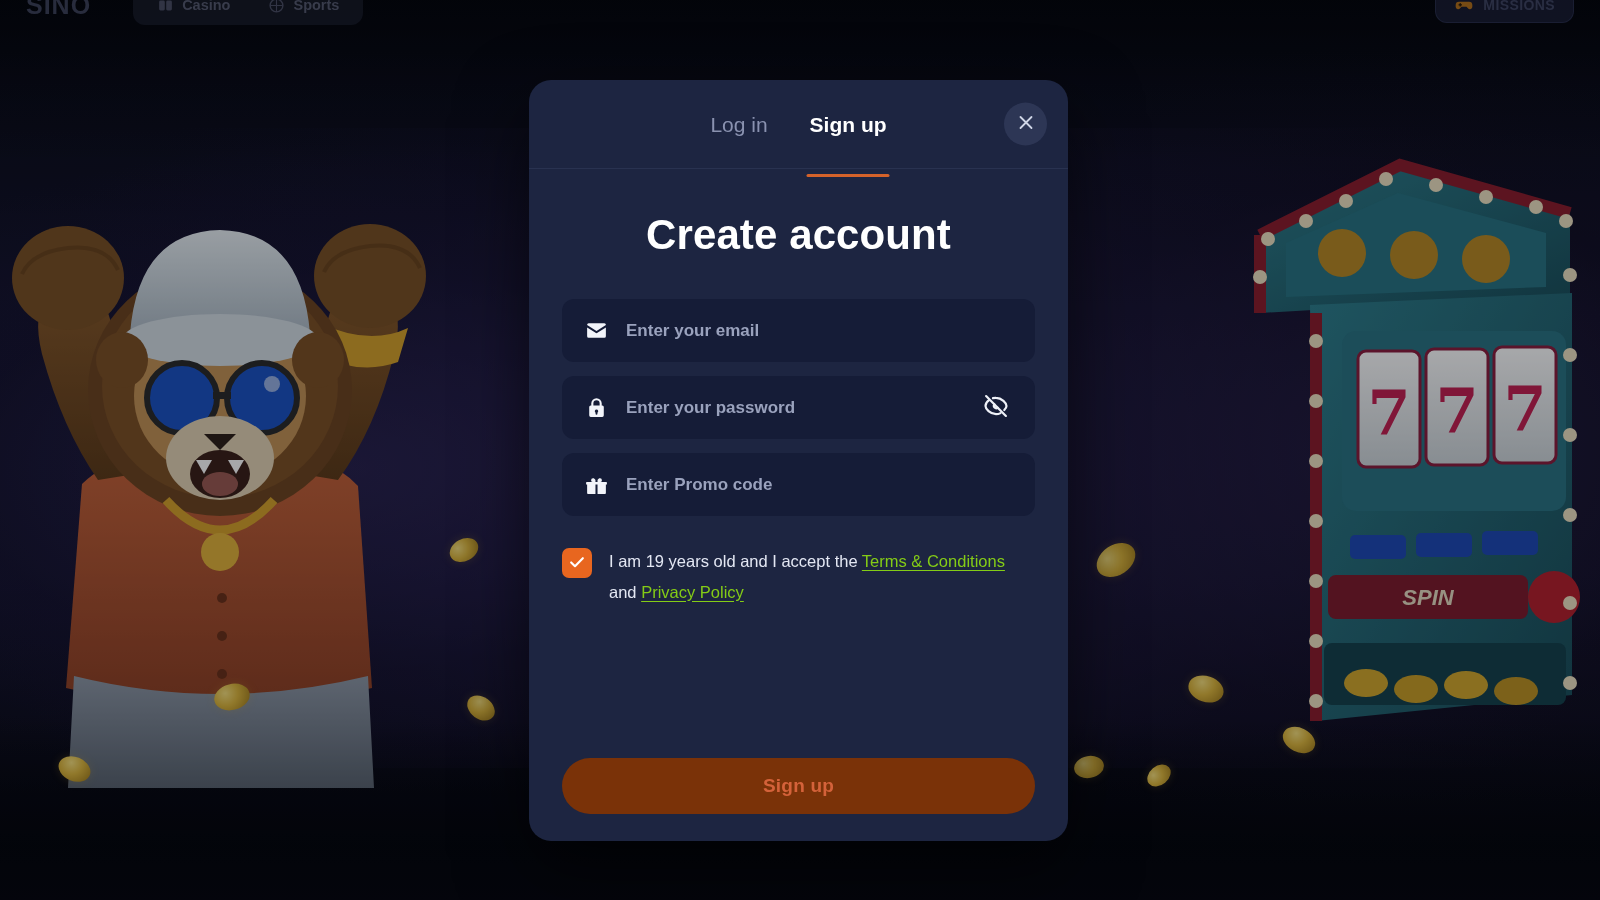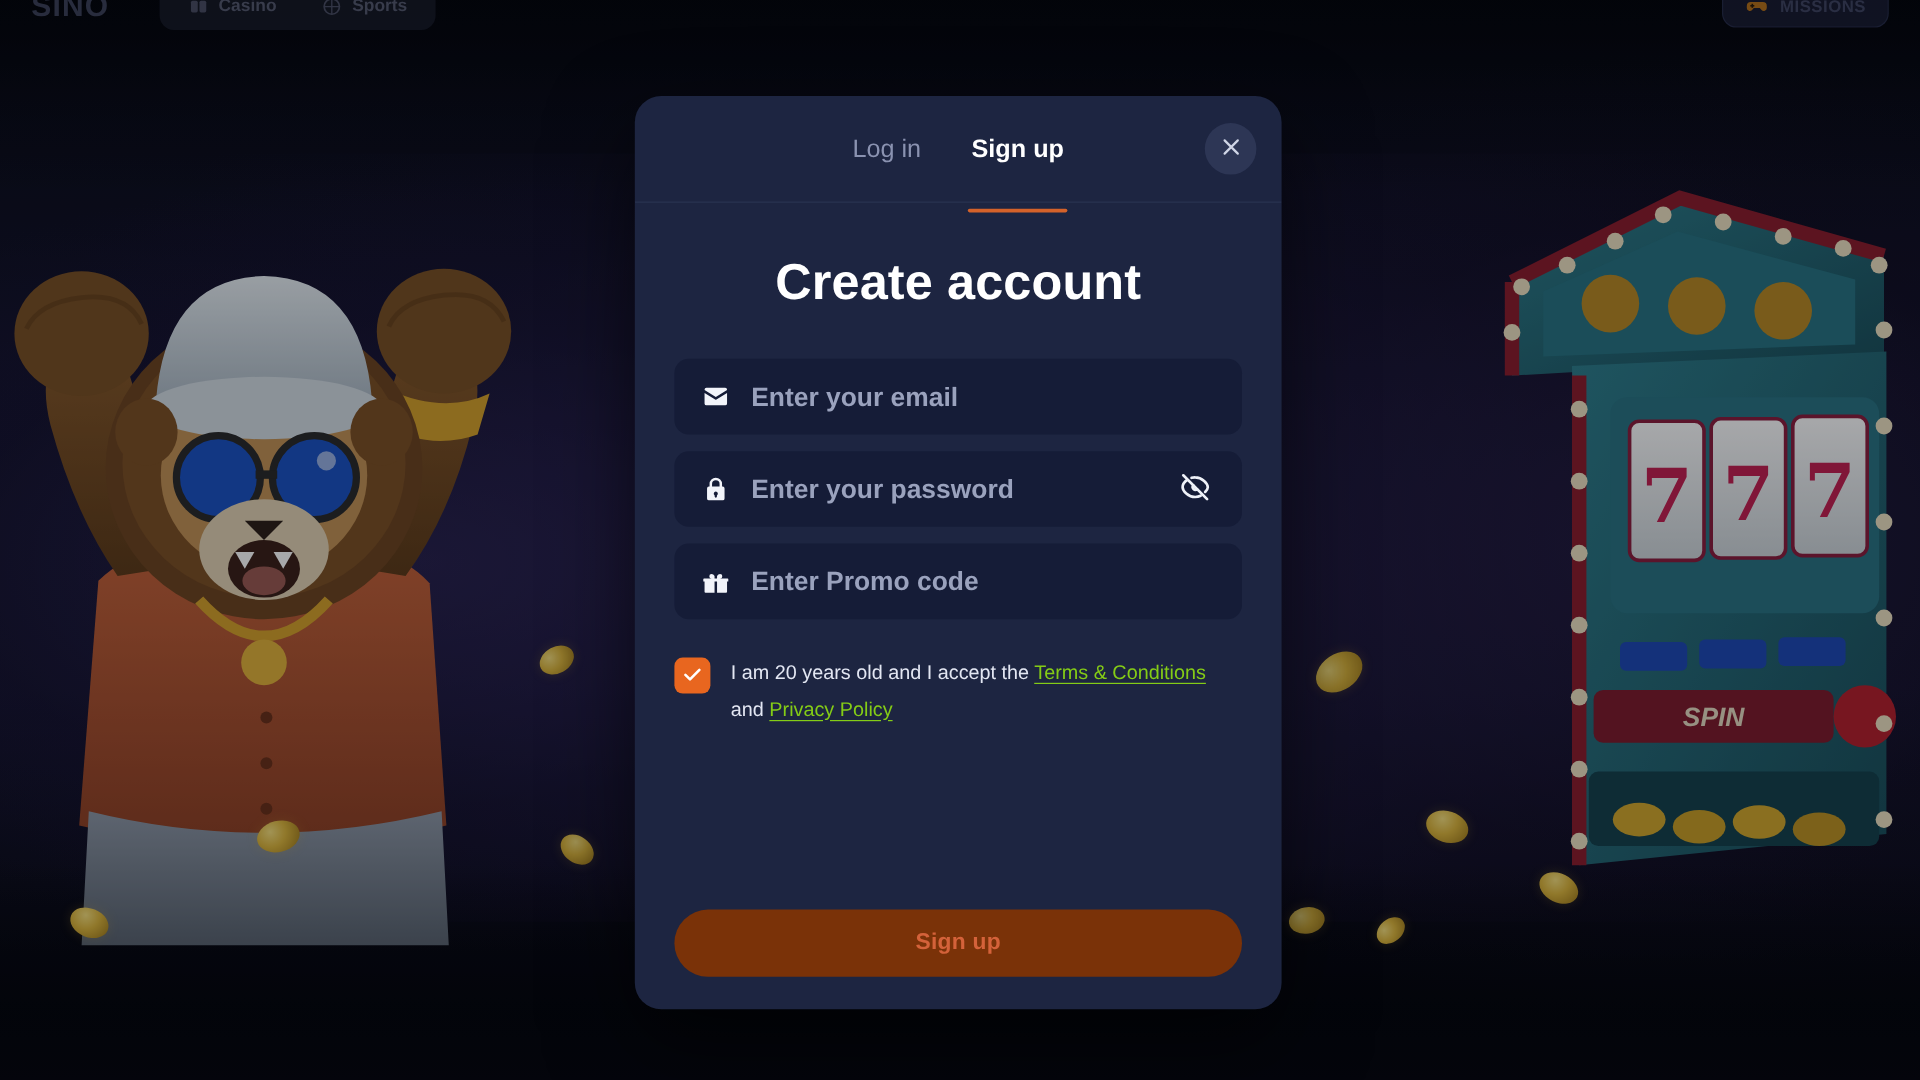--- a/index.html
+++ b/index.html
@@ -263,21 +263,21 @@
     color: #f2f4fa;
     margin-right: 17px;
   }
   .field-ico svg { width: 100%; height: 100%; fill: currentColor; }
   .field input {
     flex: 1;
     background: transparent;
     border: none;
     outline: none;
     font-family: inherit;
-    font-size: 22px;
+    font-size: 17px;
     font-weight: 400;
     color: #e5e9f5;
     min-width: 0;
   }
   .field input::placeholder { color: #9aa2bd; font-weight: 600; }
 
   .toggle-pw {
     width: 34px; height: 30px;
     background: none;
     border: none;
@@ -601,21 +601,21 @@
 
 
         <div class="consent">
           <button class="checkbox">
             <span>
               <svg viewBox="0 0 24 24">
                   <path d="M5 12.5l4.6 4.5L19 7.5"></path>
                 </svg>
             </span>
           </button>
-          <div class="consent-text"><span>I am 20 years old and I accept the </span><a href="#">Terms &amp; Conditions</a><span> and </span><a href="#">Privacy Policy</a></div>
+          <div class="consent-text"><span>I am 19 years old and I accept the </span><a href="#">Terms &amp; Conditions</a><span> and </span><a href="#">Privacy Policy</a></div>
         </div>
       </div>
 
       <div class="submit-wrap">
         <button class="submit-btn">Sign up</button>
       </div>
 
     </div>
   </div>
 </div>

